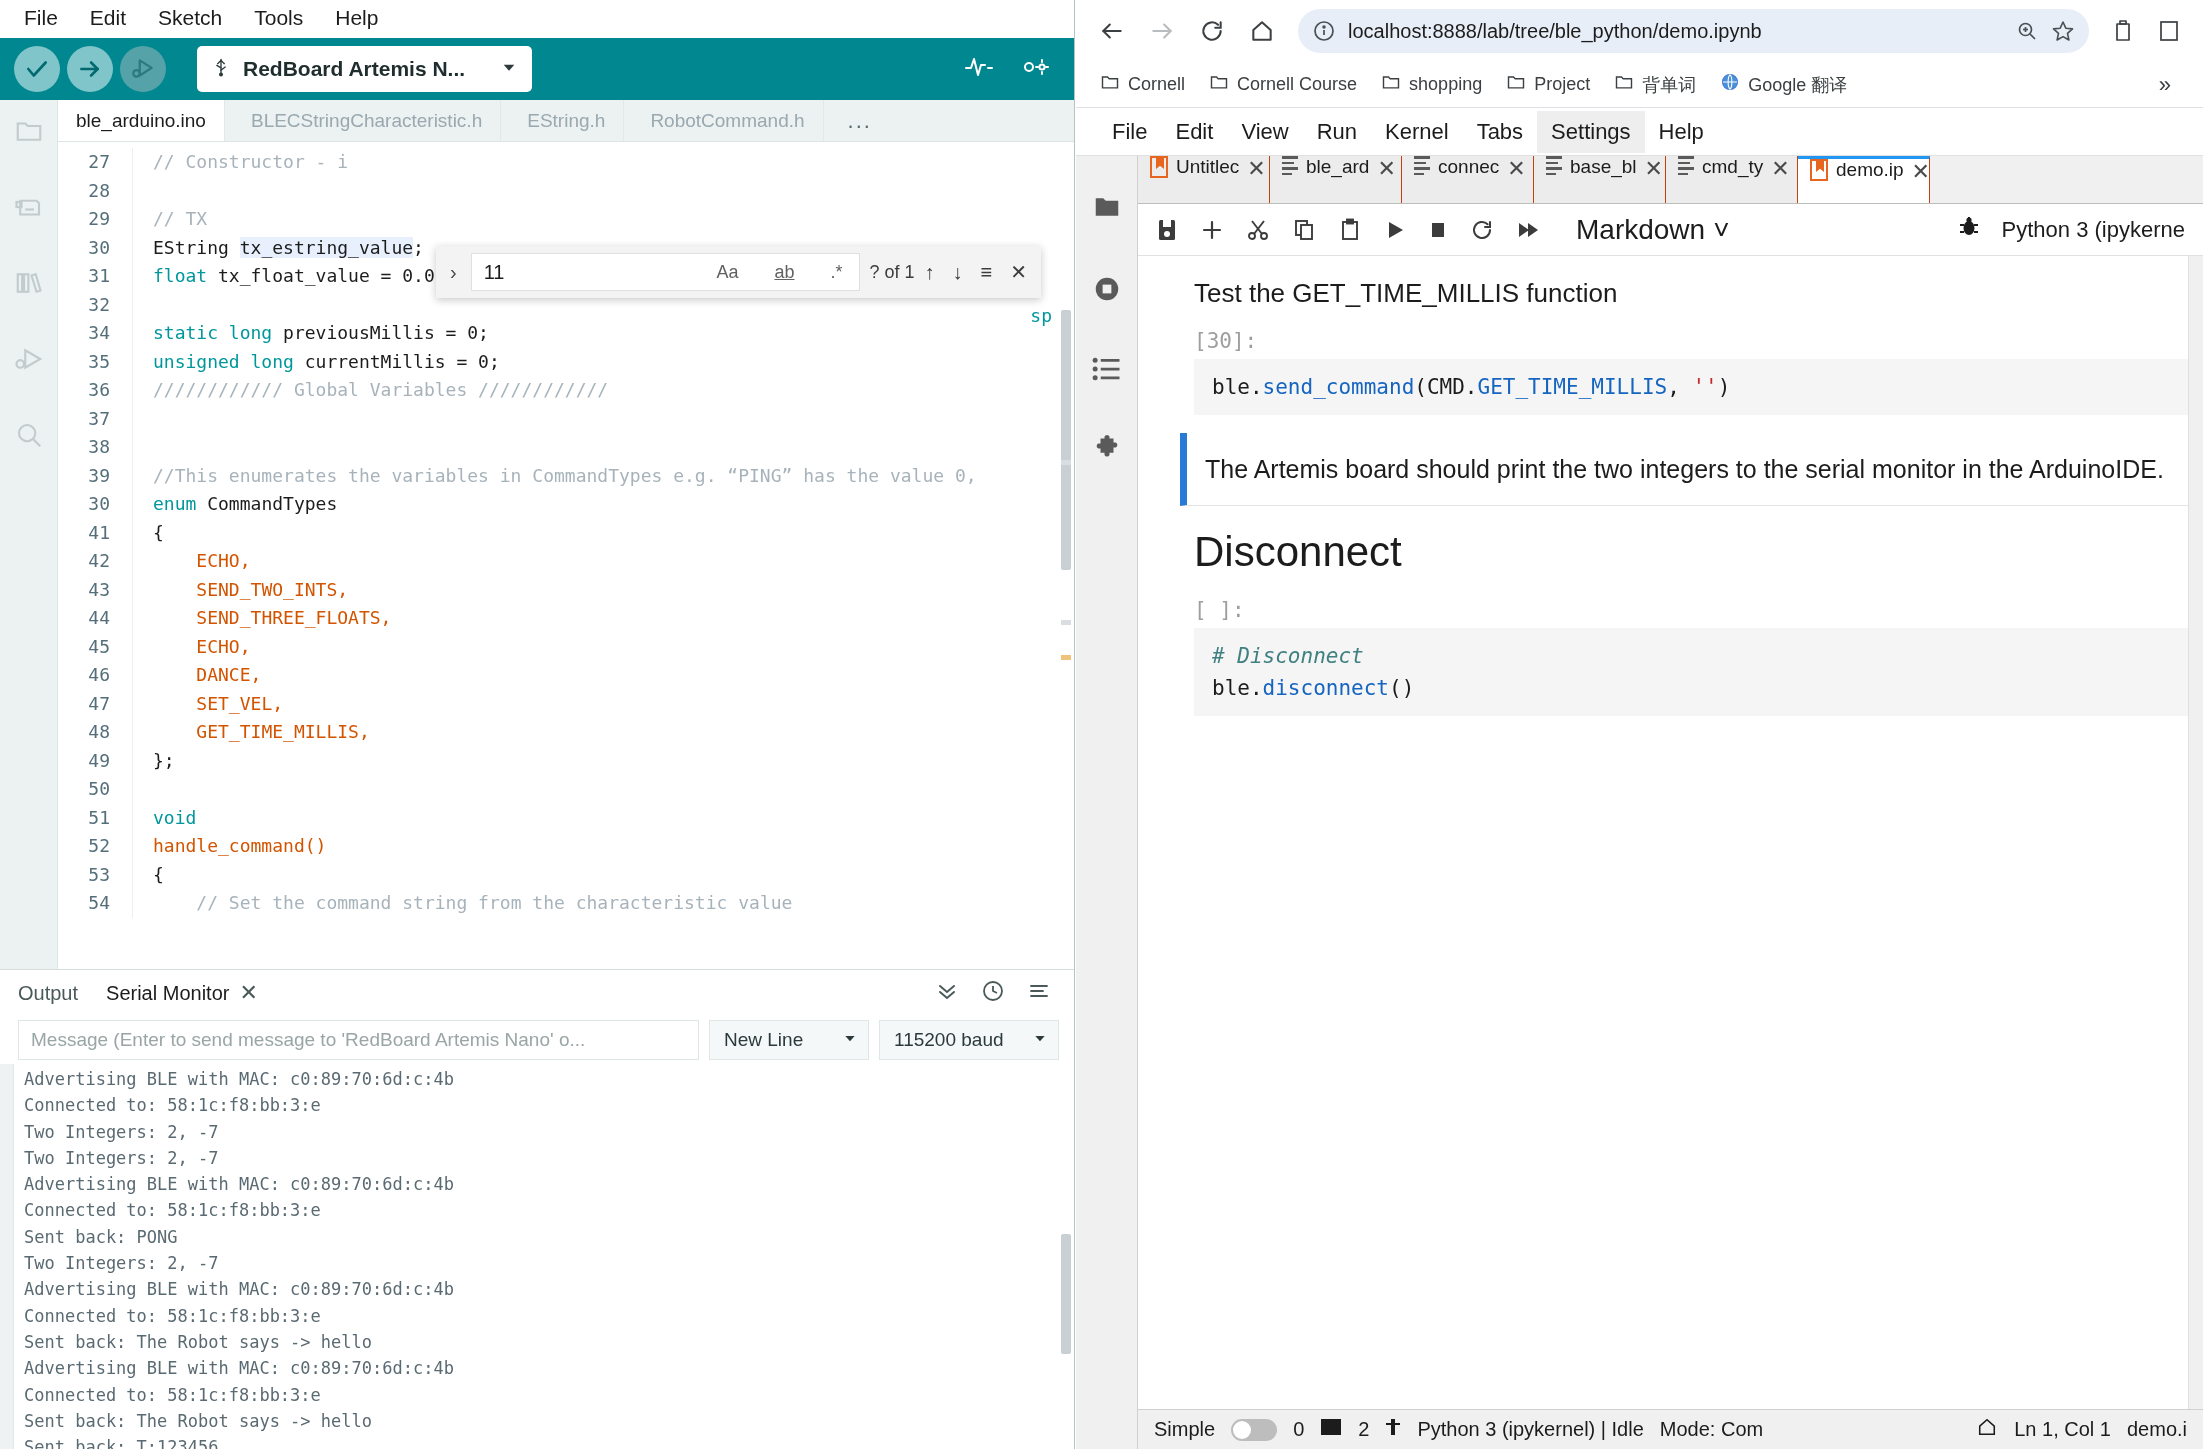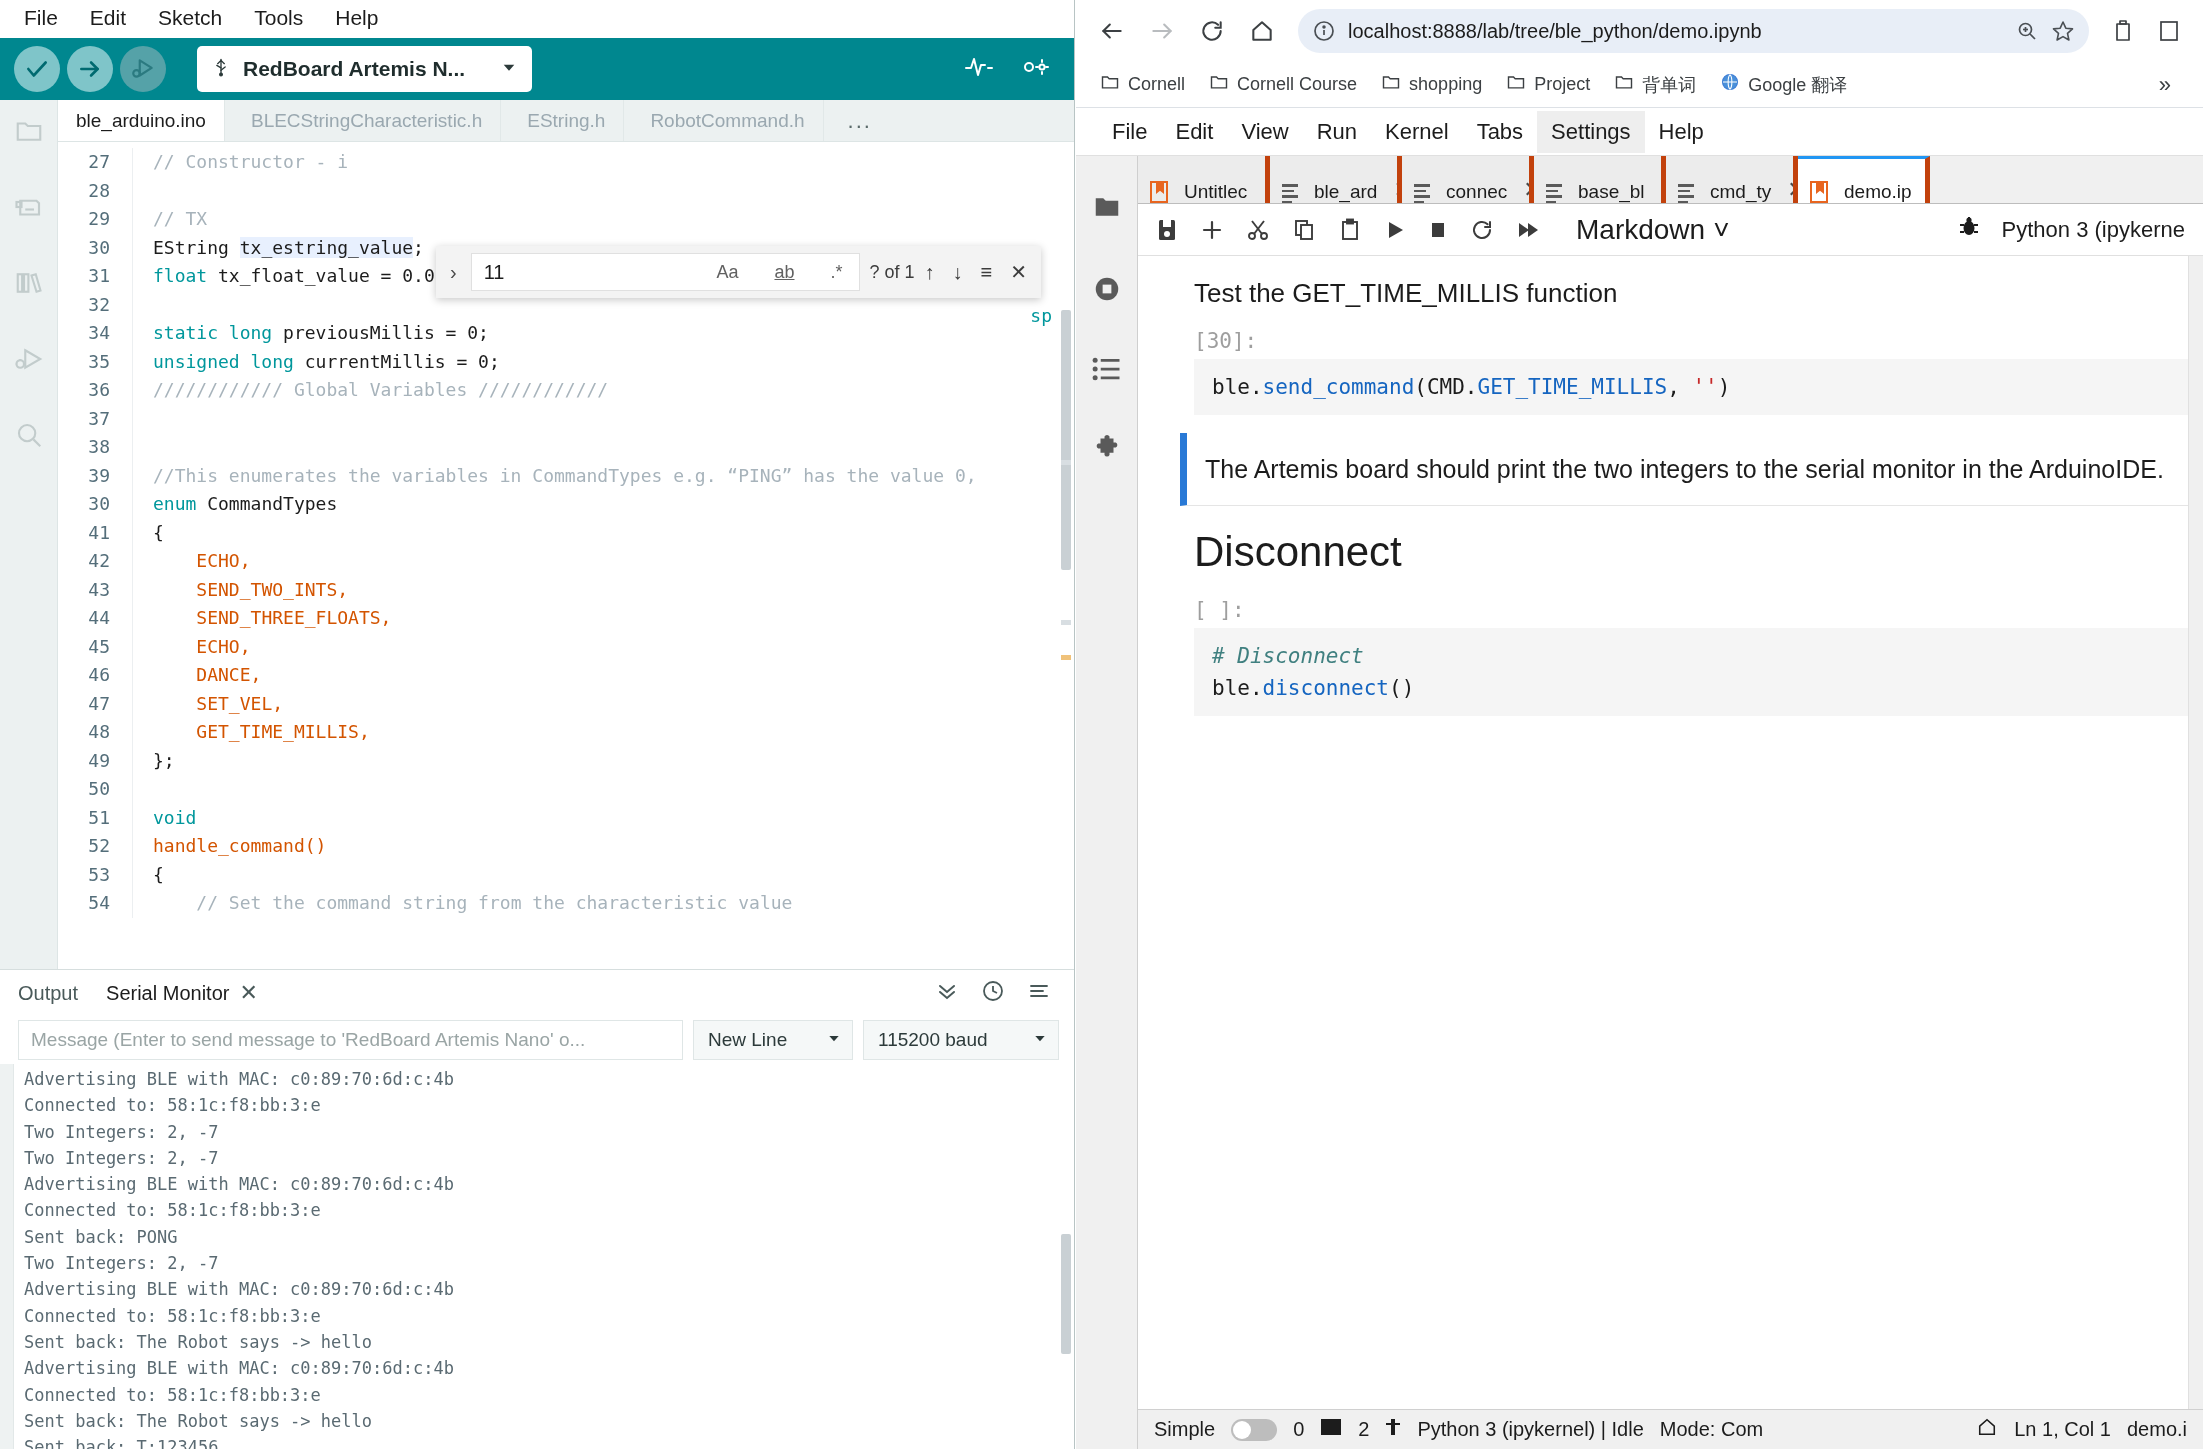--- a/index.html
+++ b/index.html
@@ -213,23 +213,23 @@
     padding-top: 36px; gap: 48px;
     border-right: 1px solid #cfcfcf;
   }
   .jl-left .jico { color: #5a5a5a; }
   .jl-content { flex: 1; display: flex; flex-direction: column; min-width: 0; background: #ffffff; }
   .jl-tabbar {
     height: 48px; background: #f0f0f0; display: flex; align-items: stretch;
     border-bottom: 1px solid #bdbdbd;
   }
   .jl-tab {
-    display: flex; align-items: flex-end; gap: 16px;
+    display: flex; align-items: flex-start; gap: 8px;
     padding: 0 12px; font-size: 19px; color: #1c1c1c;
-    border-right: 5px solid #c2410c; background: #ececec;
+    border-right: 1px solid #c2410c; background: #ececec;
     white-space: nowrap; max-width: 132px; overflow: hidden;
   }
   .jl-tab.active { background: #ffffff; border-top: 3px solid #2196f3; }
   .jl-tab .tx { font-size: 22px; color: #4a4a4a; }
   .nb-icon {
     width: 18px; height: 22px; border: 2px solid #e8651f;
     display: inline-block; position: relative; flex-shrink: 0;
   }
   .nb-icon::after {
     content: ""; position: absolute; left: 4px; top: 0; width: 8px; height: 11px;
@@ -503,21 +503,21 @@
       <div class="sm-controls">
         <div class="sm-input">
           <span>Message (Enter to send message to 'RedBoard Artemis Nano' o...</span>
         </div>
         <div class="sm-select" style="width:160px;">
           <span>New Line</span>
           <span><svg width="16" height="16" viewBox="0 0 24 24">
                 <polygon points="5,9 19,9 12,17" fill="#2c3a3a"></polygon>
               </svg></span>
         </div>
-        <div class="sm-select" style="width:196px;">
+        <div class="sm-select" style="width:180px;">
           <span>115200 baud</span>
           <span><svg width="16" height="16" viewBox="0 0 24 24">
                 <polygon points="5,9 19,9 12,17" fill="#2c3a3a"></polygon>
               </svg></span>
         </div>
       </div>
 
       <div class="sm-out">
         <div class="sm-gutter"></div>
         <div class="sm-lines" id="serial-lines"><div>Advertising BLE with MAC: c0:89:70:6d:c:4b</div><div>Connected to: 58:1c:f8:bb:3:e</div><div>Two Integers: 2, -7</div><div>Two Integers: 2, -7</div><div>Advertising BLE with MAC: c0:89:70:6d:c:4b</div><div>Connected to: 58:1c:f8:bb:3:e</div><div>Sent back: PONG</div><div>Two Integers: 2, -7</div><div>Advertising BLE with MAC: c0:89:70:6d:c:4b</div><div>Connected to: 58:1c:f8:bb:3:e</div><div>Sent back: The Robot says -&gt; hello</div><div>Advertising BLE with MAC: c0:89:70:6d:c:4b</div><div>Connected to: 58:1c:f8:bb:3:e</div><div>Sent back: The Robot says -&gt; hello</div><div>Sent back: T:123456</div></div>

